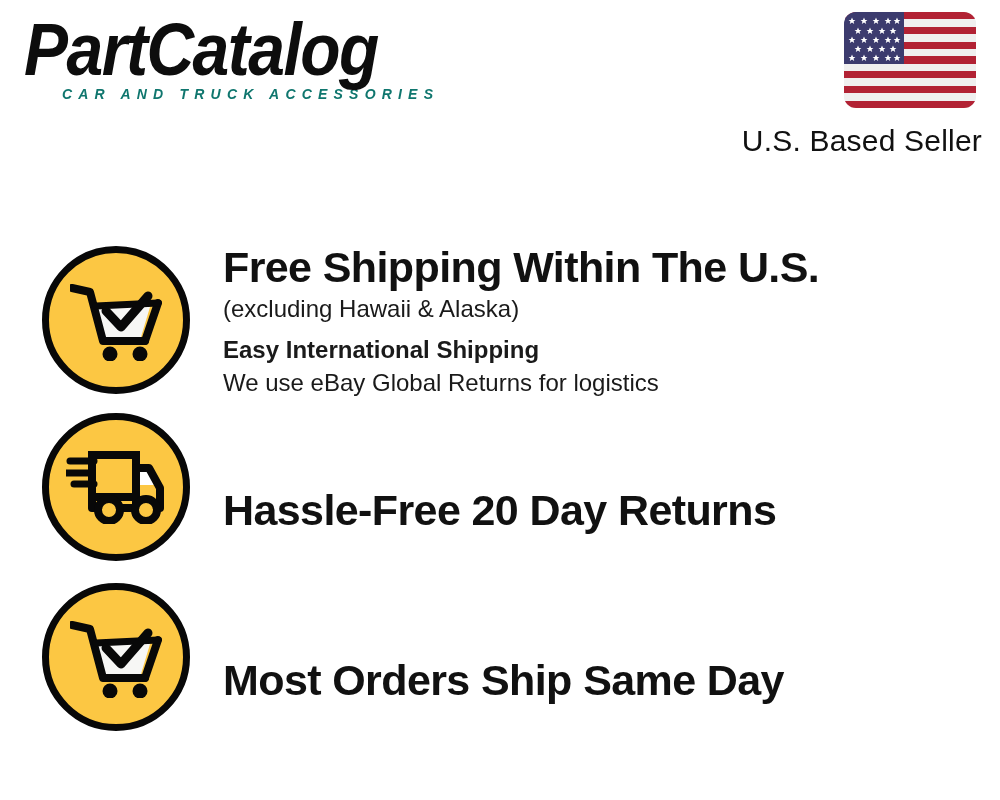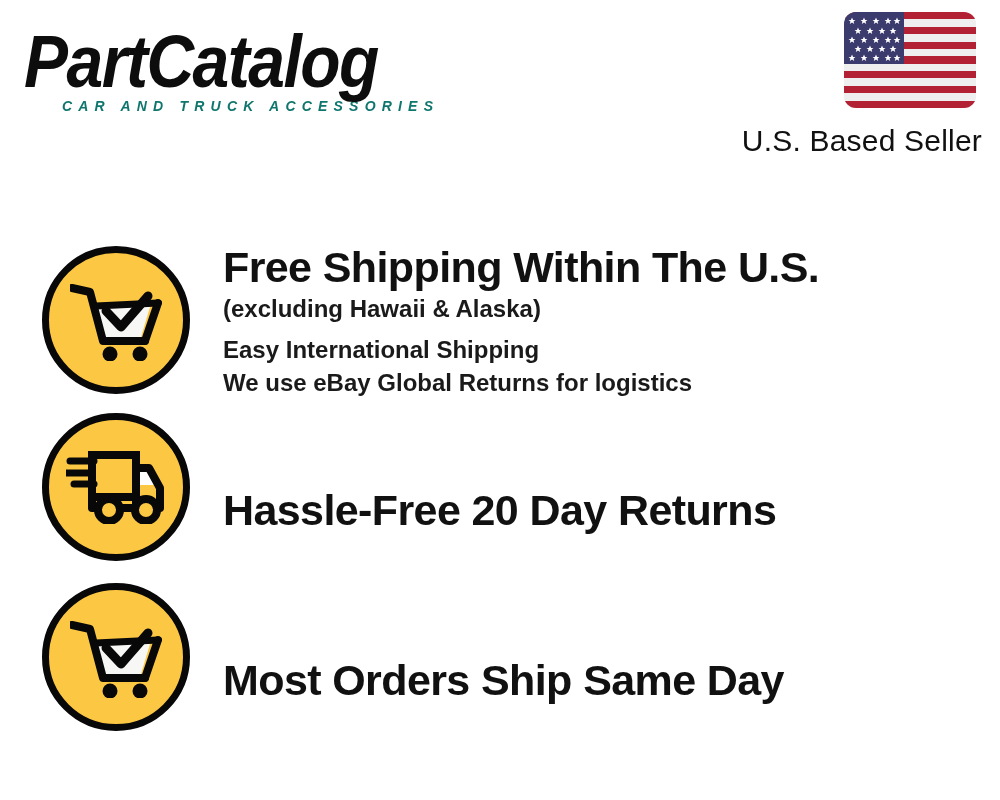--- a/index.html
+++ b/index.html
@@ -23,21 +23,21 @@
     position: absolute;
     top: 0; left: 0;
     width: 1000px;
     height: 175px;
   }
 
   
   .logo-block {
     position: absolute;
     left: 24px;
-    top: 22px;
+    top: 10px;
     width: 470px;
   }
   .logo-wordmark {
     font-family: "Liberation Sans", sans-serif;
     font-weight: 700;
     font-style: italic;
     font-size: 66px;
     line-height: 70px;
     letter-spacing: -1.5px;
     color: #0d0d0d;
@@ -153,21 +153,21 @@
     font-family: "Liberation Sans", sans-serif;
     font-weight: 700;
     font-size: 43px;
     line-height: 50px;
     letter-spacing: -0.6px;
     color: #111111;
     white-space: nowrap;
   }
   .feature-sub {
     font-family: "Liberation Sans", sans-serif;
-    font-weight: 700;
+    font-weight: 400;
     font-size: 24px;
     line-height: 33px;
     color: #1a1a1a;
     white-space: nowrap;
   }
   .feature-sub.strong {
     font-weight: 700;
     margin-top: 8px;
   }
 

